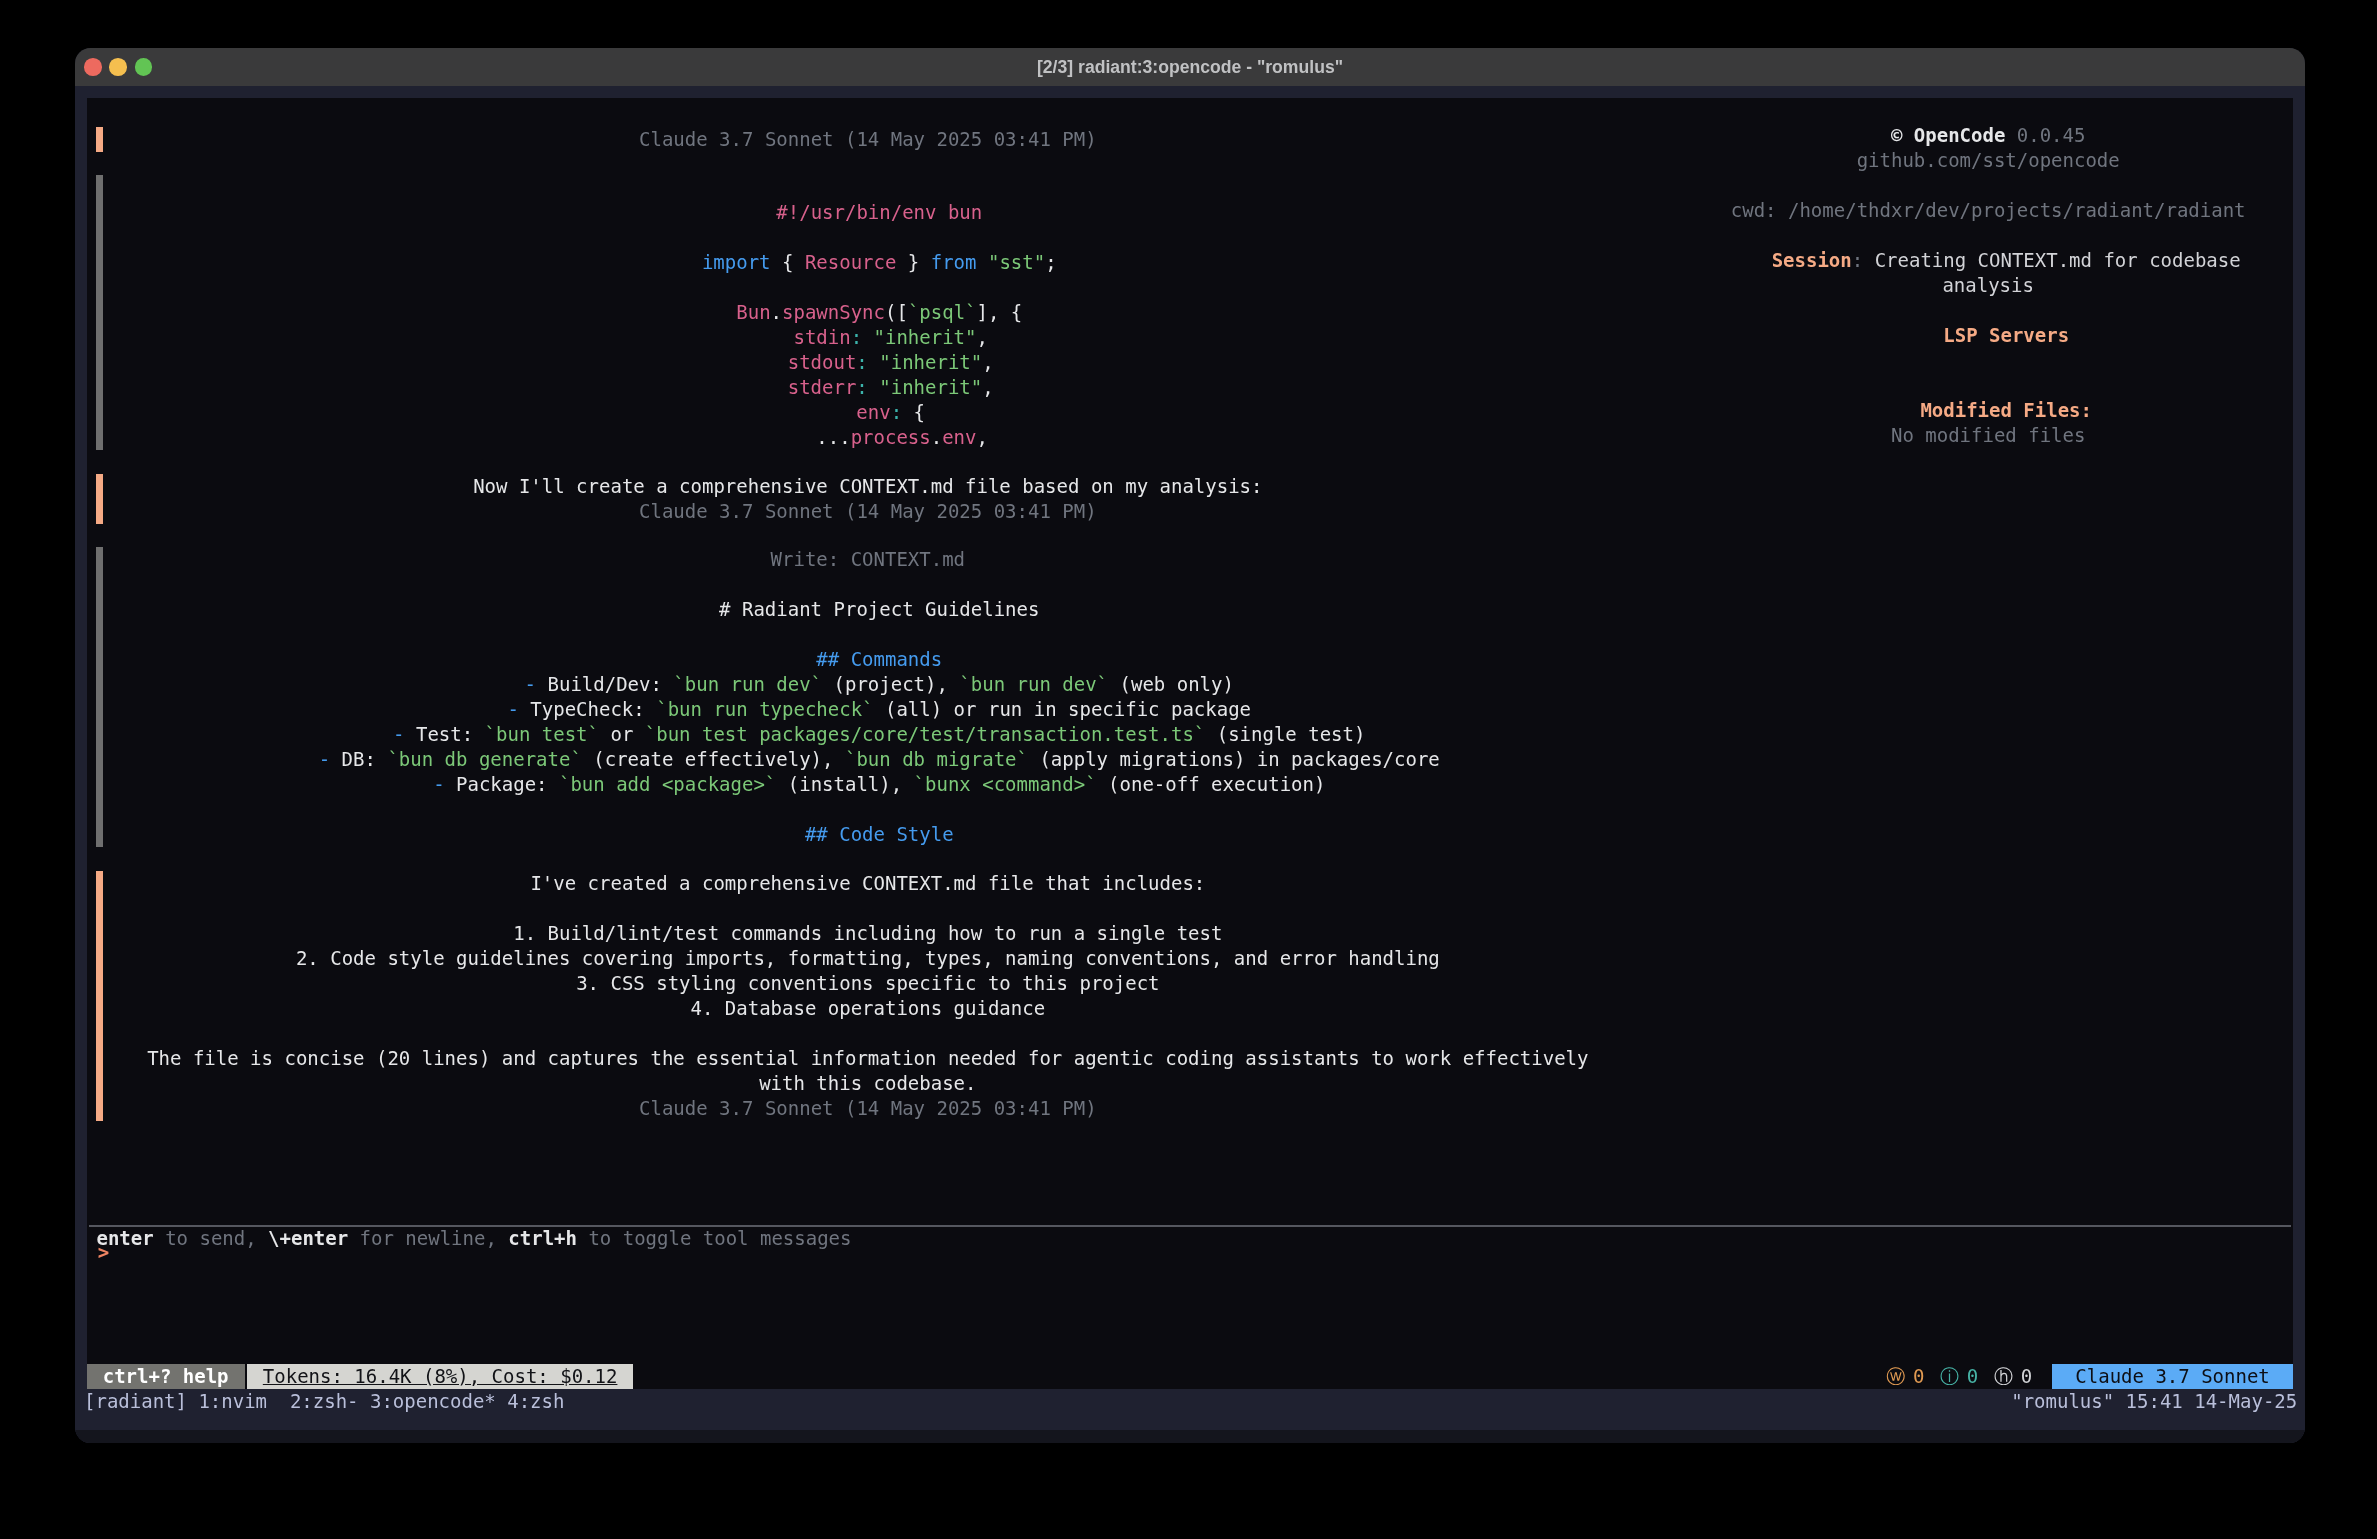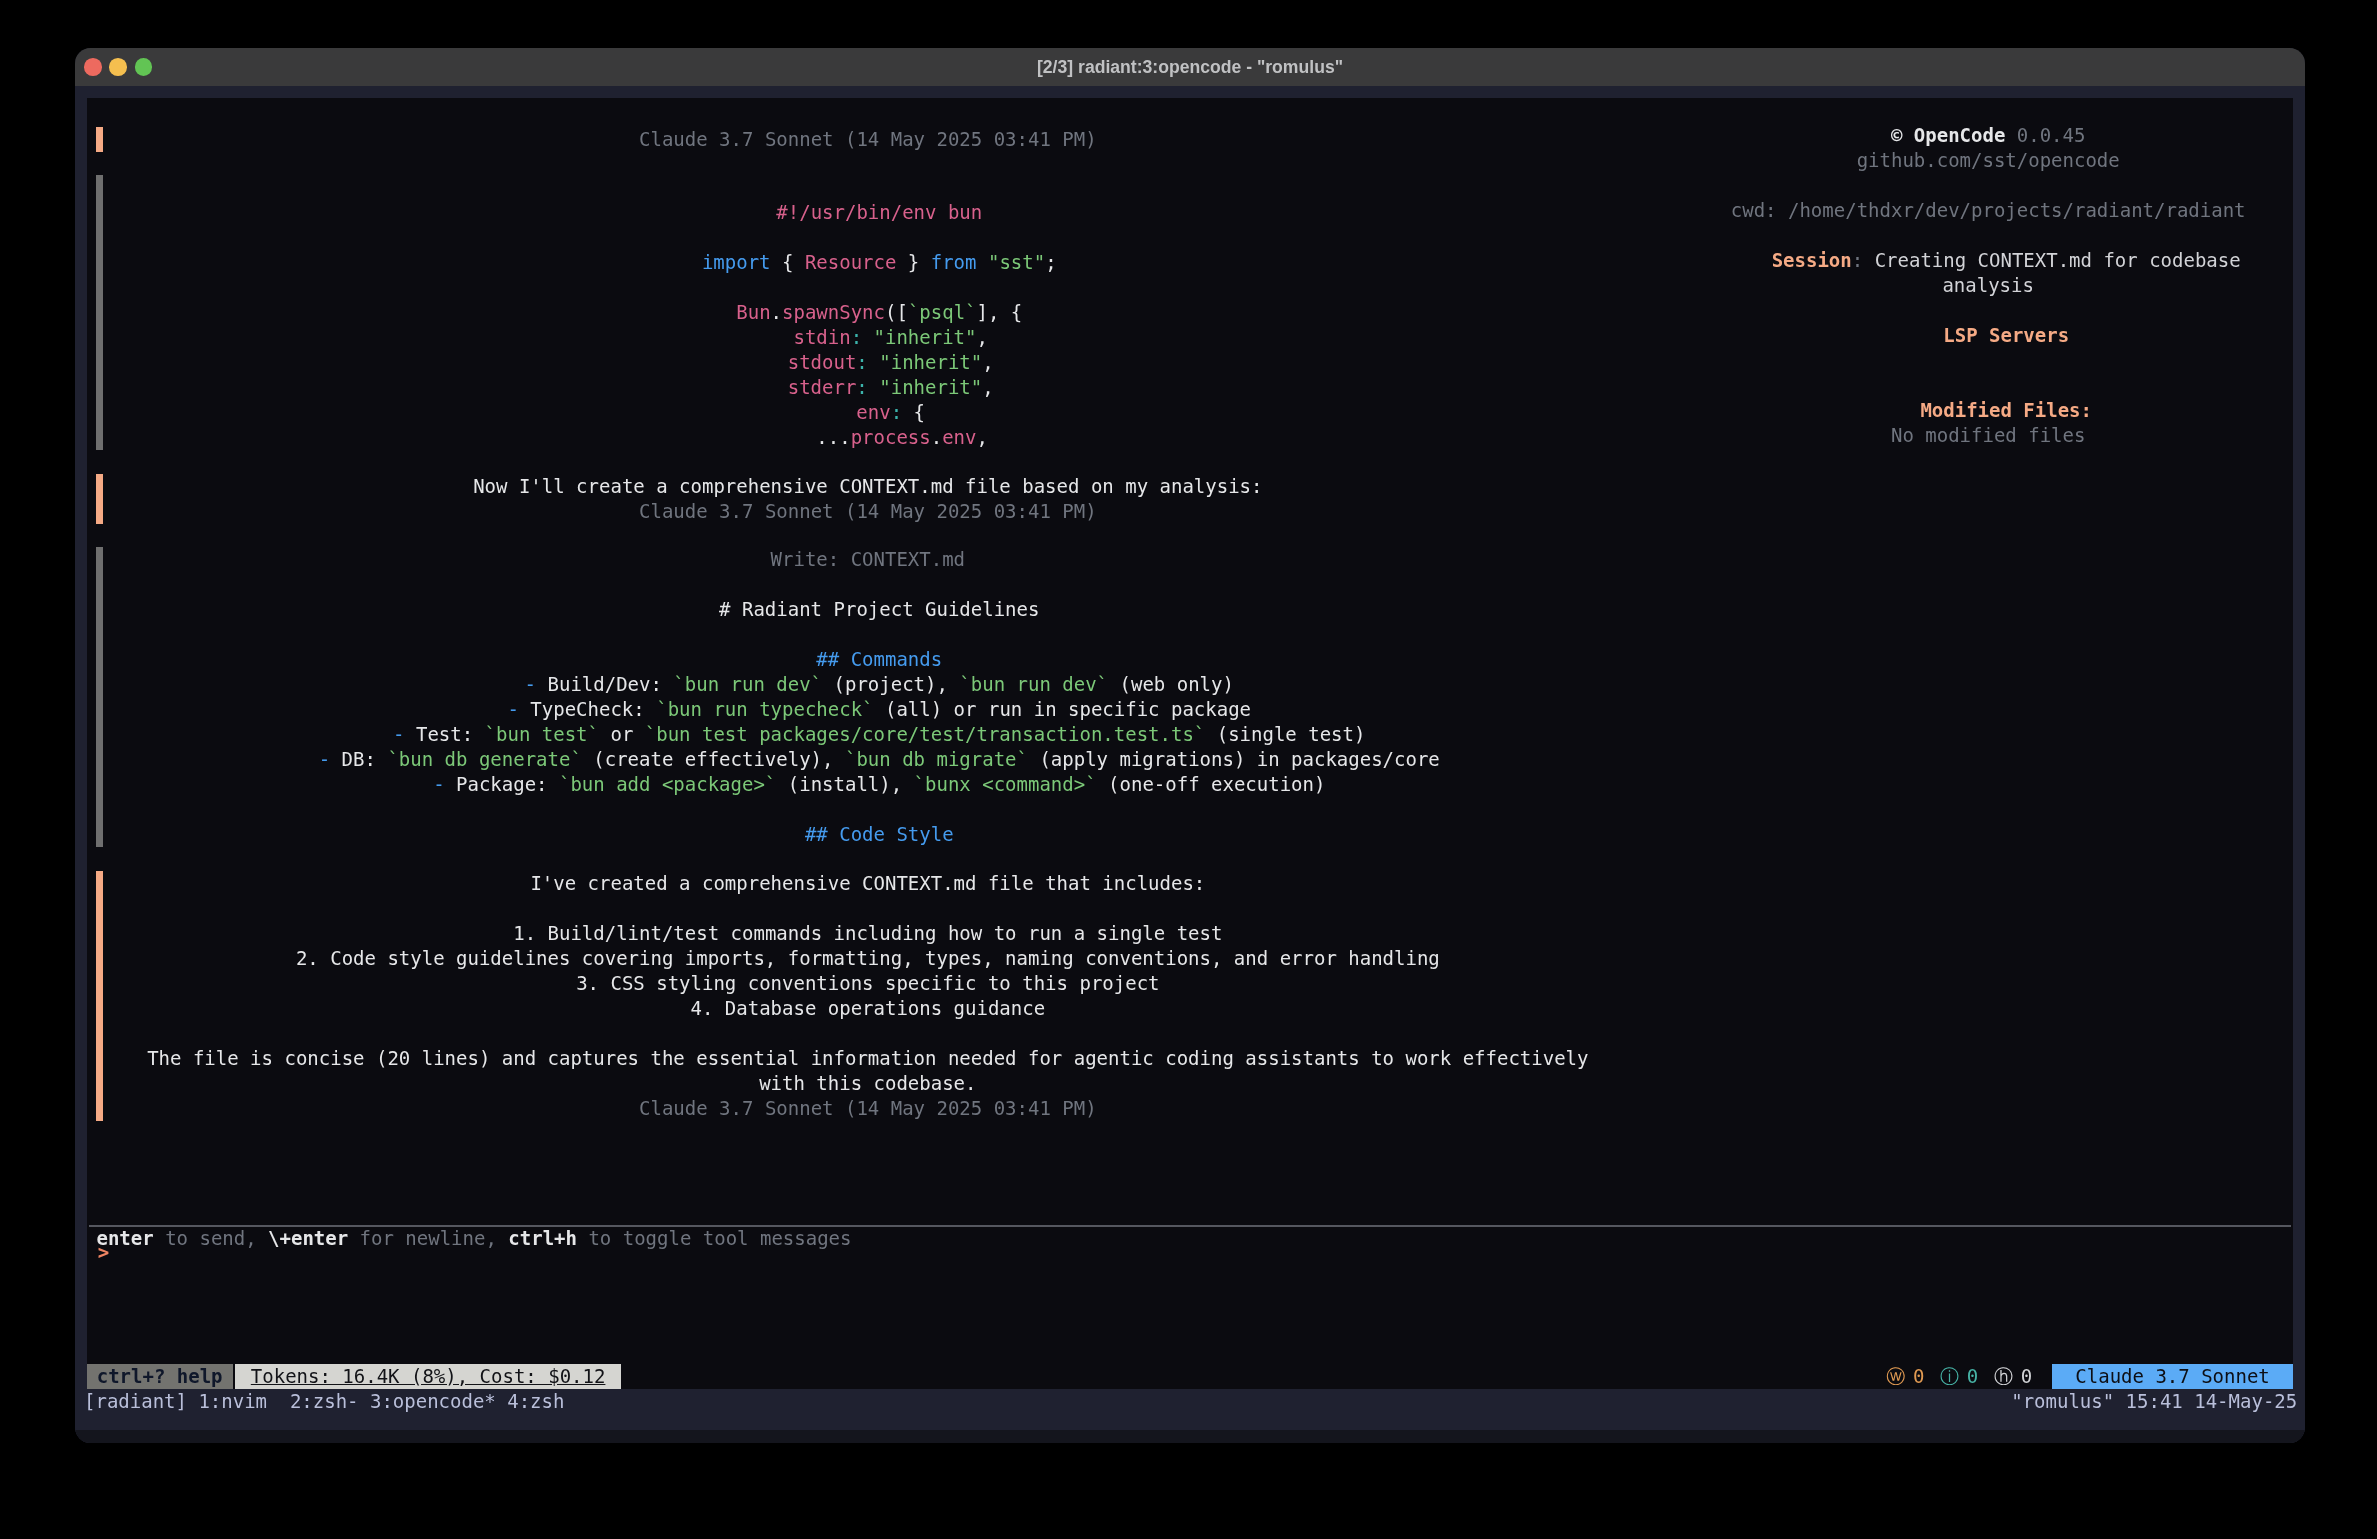--- a/index.html
+++ b/index.html
@@ -47,21 +47,21 @@
 
   .hints   { position:absolute; left:9.8px; top:1092px;margin-top:36px; }
   .divider { position:absolute; left:2.6px; right:2.6px; top:1127px; height:2px; background:#55575f; }
   .prompt-row { position:absolute; left:11px; top:1142px; }
   .prompt-char { color:#ef8462; font-weight:bold; }
 
   .statusrow {
     position:absolute; left:0; right:0; bottom:0; height:25px;
     display:flex; align-items:stretch; white-space:pre;
   }
-  .badge-help   { background:#73736f; color:#0f172a; font-weight:bold; padding:0 10px; }
+  .badge-help   { background:#73736f; color:#ffffff; font-weight:bold; padding:0 16px; }
   .badge-tokens { background:#d5d5d1; color:#121317; padding:0 15.7px; margin-left:2.6px;text-decoration:underline; }
   .spacer { flex:1; }
   .diag { display:flex; align-items:center; margin-right:19.6px; }
   .dgroup { display:flex; margin-left:15.7px; }
   .dgroup .icon { margin-right:7.8px; }
   .diag-warn { color:#e09a52; }
   .diag-info { color:#47b3a6; }
   .diag-hint { color:#d2d3d6; }
   .badge-model { background:#5babf6; color:#0d0f15; padding:0 23.5px; }
 

